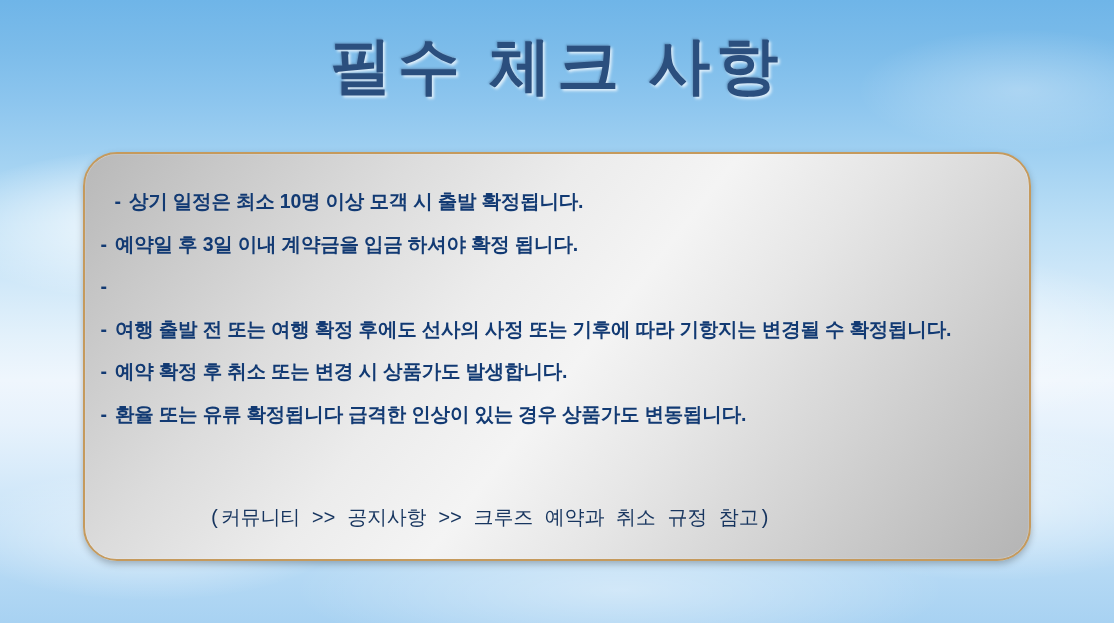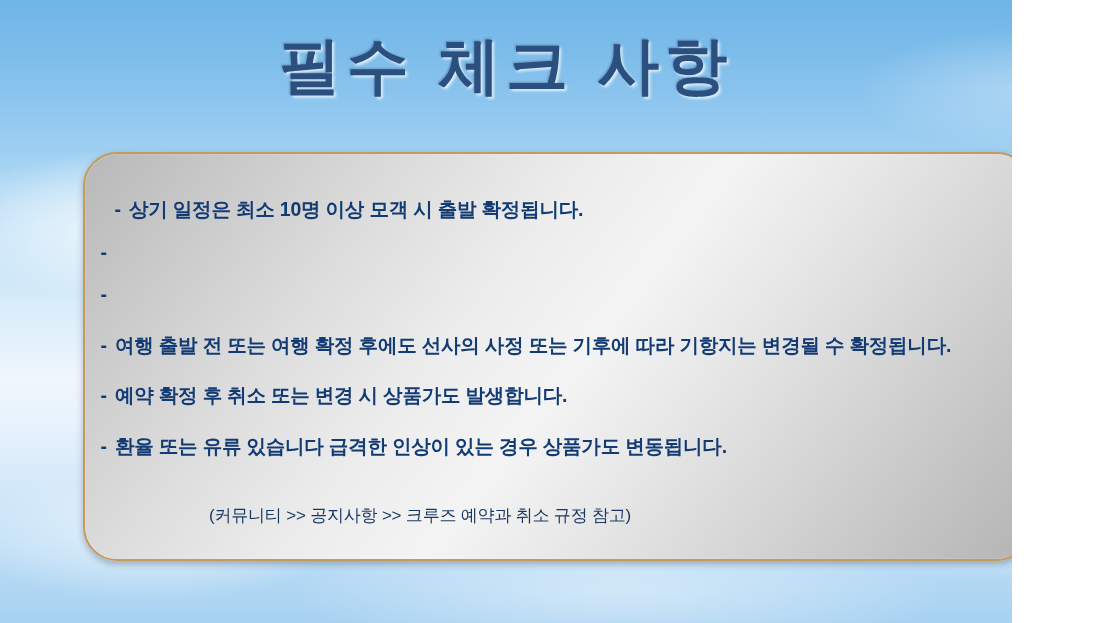--- a/index.html
+++ b/index.html
@@ -7,21 +7,21 @@
     padding: 0;
   }
   body {
     width: 1114px;
     height: 623px;
     font-family: "Liberation Sans", sans-serif;
     overflow: hidden;
   }
   .slide {
     position: relative;
-    width: 1012px;
+    width: 1114px;
     height: 623px;
     background: linear-gradient(180deg,
         #6fb5e8 0%,
         #7cbcea 8%,
         #8cc5ee 16%,
         #a3d2f2 26%,
         #bcdff6 36%,
         #d2e9f9 46%,
         #e3f1fb 54%,
         #eff6fd 61%,
@@ -103,30 +103,31 @@
   }
   .bullet {
     display: inline-block;
     width: 22px;
     text-align: right;
     margin-right: 8px;
     color: #123a73;
     font-weight: bold;
   }
   .item-1 .bullet { padding-left: 14px; }
-  .item-text { letter-spacing: -0.2px; margin-top: 8px; }
+  .item-text { letter-spacing: -0.2px; }
 
   .note {
     position: absolute;
     left: 124px;
     top: 350px;
-    font-size: 17px;
+    font-size: 20px;
     color: #17355f;
     letter-spacing: -0.2px;
     white-space: nowrap;
+    font-family: Liberation Mono, monospace;
   }
 </style>
 </head>
 <body>
 
 <div class="slide">
 
   <div class="cloud c1"></div>
   <div class="cloud c2"></div>
   <div class="cloud c3"></div>
@@ -140,39 +141,40 @@
   <div class="panel">
     <div class="items">
 
       <div class="item item-1">
         <span class="bullet">-</span>
         <span class="item-text">상기 일정은 최소 10명 이상 모객 시 출발 확정됩니다.</span>
       </div>
 
       <div class="item">
         <span class="bullet">-</span>
+        <span class="item-text">예약일 후 3일 이내 계약금을 입금 하셔야 확정 됩니다.</span>
       </div>
 
       <div class="item">
         <span class="bullet">-</span>
       </div>
 
       <div class="item">
         <span class="bullet">-</span>
         <span class="item-text">여행 출발 전 또는 여행 확정 후에도 선사의 사정 또는 기후에 따라 기항지는 변경될 수  확정됩니다.</span>
       </div>
 
       <div class="item">
         <span class="bullet">-</span>
         <span class="item-text">예약 확정 후 취소 또는 변경 시 상품가도 발생합니다.</span>
       </div>
 
       <div class="item">
         <span class="bullet">-</span>
-        <span class="item-text">환율 또는 유류 있습니다 급격한 인상이 있는 경우 상품가도 변동됩니다.</span>
+        <span class="item-text">환율 또는 유류 확정됩니다 급격한 인상이 있는 경우 상품가도 변동됩니다.</span>
       </div>
 
     </div>
 
     <div class="note">(커뮤니티 &gt;&gt; 공지사항 &gt;&gt; 크루즈 예약과 취소 규정 참고)</div>
   </div>
 
 </div>
 
 </body></html>

